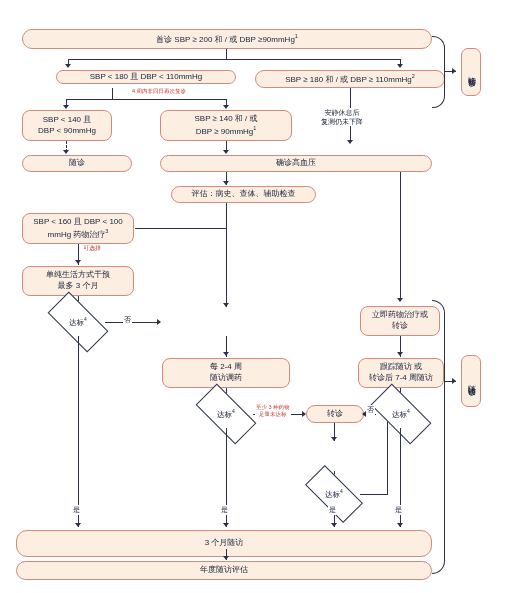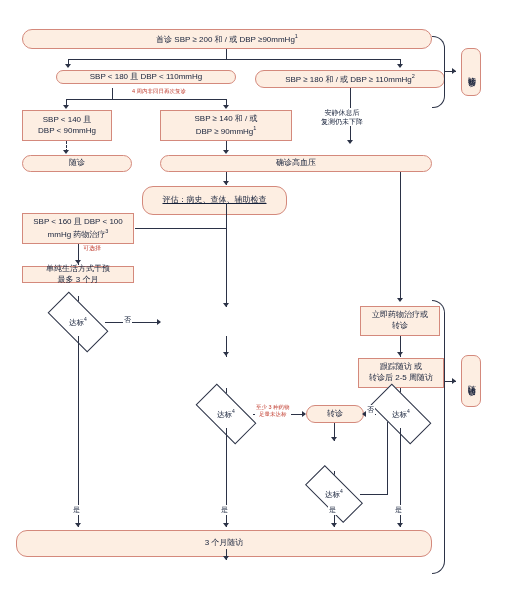--- a/index.html
+++ b/index.html
@@ -25,21 +25,21 @@
     font-size:15px;
     color:#1a1a1a;
     letter-spacing:.5px;
   }
   
   .node{
     position:absolute;
     box-sizing:border-box;
     background:#fdeee2;
     border:1.2px solid #d4897c;
-    border-radius:0;
+    border-radius:8px;
     color:#16213a;
     font-size:8px;
     line-height:1.35;
     display:flex;
     align-items:center;
     justify-content:center;
     text-align:center;
     padding:1px 3px;
   }
   .node.soft{border-radius:11px;}
@@ -206,42 +206,42 @@
     <span class="txt">确诊高血压</span>
   </div>
 
   <div class="node soft" style="left:22px; top:155px; width:110px; height:17px;">
     <span class="txt">随诊</span>
   </div>
 
   <div class="ln lnv" style="left:226px; top:172px; height:13px;"></div>
   <div class="arrow" style="left:223px; top:181px;"></div>
 
-  <div class="node soft" style="left:142px; top:186px; width:145px; height:29px;text-decoration:underline;">
+  <div class="node soft" style="left:171px; top:186px; width:145px; height:17px;">
     <span class="txt">评估：病史、查体、辅助检查</span>
   </div>
 
   <div class="ln lnv" style="left:226px; top:203px; height:104px;"></div>
   <div class="arrow" style="left:223px; top:303px;"></div>
 
   <div class="ln lnh" style="left:135px; top:228px; width:92px;"></div>
   <div class="arrow left" style="left:130px; top:225px;"></div>
 
   <div class="node" style="left:22px; top:213px; width:112px; height:31px;">
     <span class="txt">
       <span>SBP &lt; 160 且 DBP &lt; 100</span><br>
       <span>mmHg 药物治疗</span><sup>3</sup>
     </span>
   </div>
 
   <div class="ln lnv" style="left:78px; top:244px; height:21px;"></div>
   <div class="arrow" style="left:75px; top:260px;"></div>
   <div class="elabel red" style="left:82px; top:245px; font-size:6px;">可选择</div>
 
-  <div class="node" style="left:22px; top:266px; width:112px; height:17px;">
+  <div class="node" style="left:22px; top:266px; width:112px; height:30px;">
     <span class="txt">
       <span>单纯生活方式干预</span><br>
       <span>最多 3 个月</span>
     </span>
   </div>
 
   <div class="ln lnv" style="left:78px; top:296px; height:12px;"></div>
 
   <div class="diamond" style="left:51px; top:308px; width:54px; height:28px;">
     <div class="dshape"></div>
@@ -255,20 +255,26 @@
   <div class="elabel" style="left:123px; top:315px;">否</div>
 
   <div class="ln lnv" style="left:78px; top:336px; height:191px;"></div>
   <div class="arrow" style="left:75px; top:523px;"></div>
   <div class="elabel" style="left:72px; top:505px;">是</div>
 
 
   <div class="ln lnv" style="left:226px; top:336px; height:21px;"></div>
   <div class="arrow" style="left:223px; top:352px;"></div>
 
+  <div class="node" style="left:162px; top:358px; width:128px; height:30px;">
+    <span class="txt">
+      <span>每 2-4 周</span><br>
+      <span>随访调药</span>
+    </span>
+  </div>
 
   <div class="ln lnv" style="left:226px; top:388px; height:12px;"></div>
 
   <div class="diamond" style="left:199px; top:400px; width:54px; height:28px;">
     <div class="dshape"></div>
     <div class="dtxt">
       <span>达标</span><sup>4</sup>
     </div>
   </div>
   <div class="ln lnh" style="left:253px; top:414px; width:52px;"></div>
@@ -316,21 +322,21 @@
 
   <div class="ln lnv" style="left:400px; top:172px; height:128px;"></div>
   <div class="arrow" style="left:397px; top:298px;"></div>
 
   <div class="ln lnv" style="left:400px; top:336px; height:21px;"></div>
   <div class="arrow" style="left:397px; top:352px;"></div>
 
   <div class="node" style="left:358px; top:358px; width:86px; height:30px;">
     <span class="txt">
       <span>跟踪随访 或</span><br>
-      <span>转诊后 2-5 周随访</span>
+      <span>转诊后 7-4 周随访</span>
     </span>
   </div>
 
   <div class="ln lnv" style="left:400px; top:388px; height:12px;"></div>
 
   <div class="diamond" style="left:374px; top:400px; width:54px; height:28px;">
     <div class="dshape"></div>
     <div class="dtxt">
       <span>达标</span><sup>4</sup>
     </div>
@@ -342,20 +348,23 @@
 
   <div class="ln lnv" style="left:400px; top:428px; height:99px;"></div>
   <div class="arrow" style="left:397px; top:523px;"></div>
   <div class="elabel" style="left:394px; top:505px;">是</div>
 
   <div class="node soft" style="left:16px; top:530px; width:416px; height:27px;">
     <span class="txt">3 个月随访</span>
   </div>
   <div class="ln lnv" style="left:226px; top:549px; height:11px;"></div>
   <div class="arrow" style="left:223px; top:556px;"></div>
+  <div class="node soft" style="left:16px; top:561px; width:416px; height:19px;">
+    <span class="txt">年度随访评估</span>
+  </div>
 
   <div class="brace" style="left:432px; top:36px; width:12px; height:70px; border-radius:0 12px 12px 0;"></div>
   <div class="ln lnh" style="left:444px; top:71px; width:12px;"></div>
   <div class="arrow right" style="left:452px; top:68px;"></div>
   <div class="vnode" style="left:461px; top:48px; width:20px; height:48px;">
     <span>初诊转诊</span>
   </div>
 
   <div class="brace" style="left:432px; top:300px; width:12px; height:272px; border-radius:0 14px 14px 0;"></div>
   <div class="ln lnh" style="left:444px; top:381px; width:12px;"></div>

